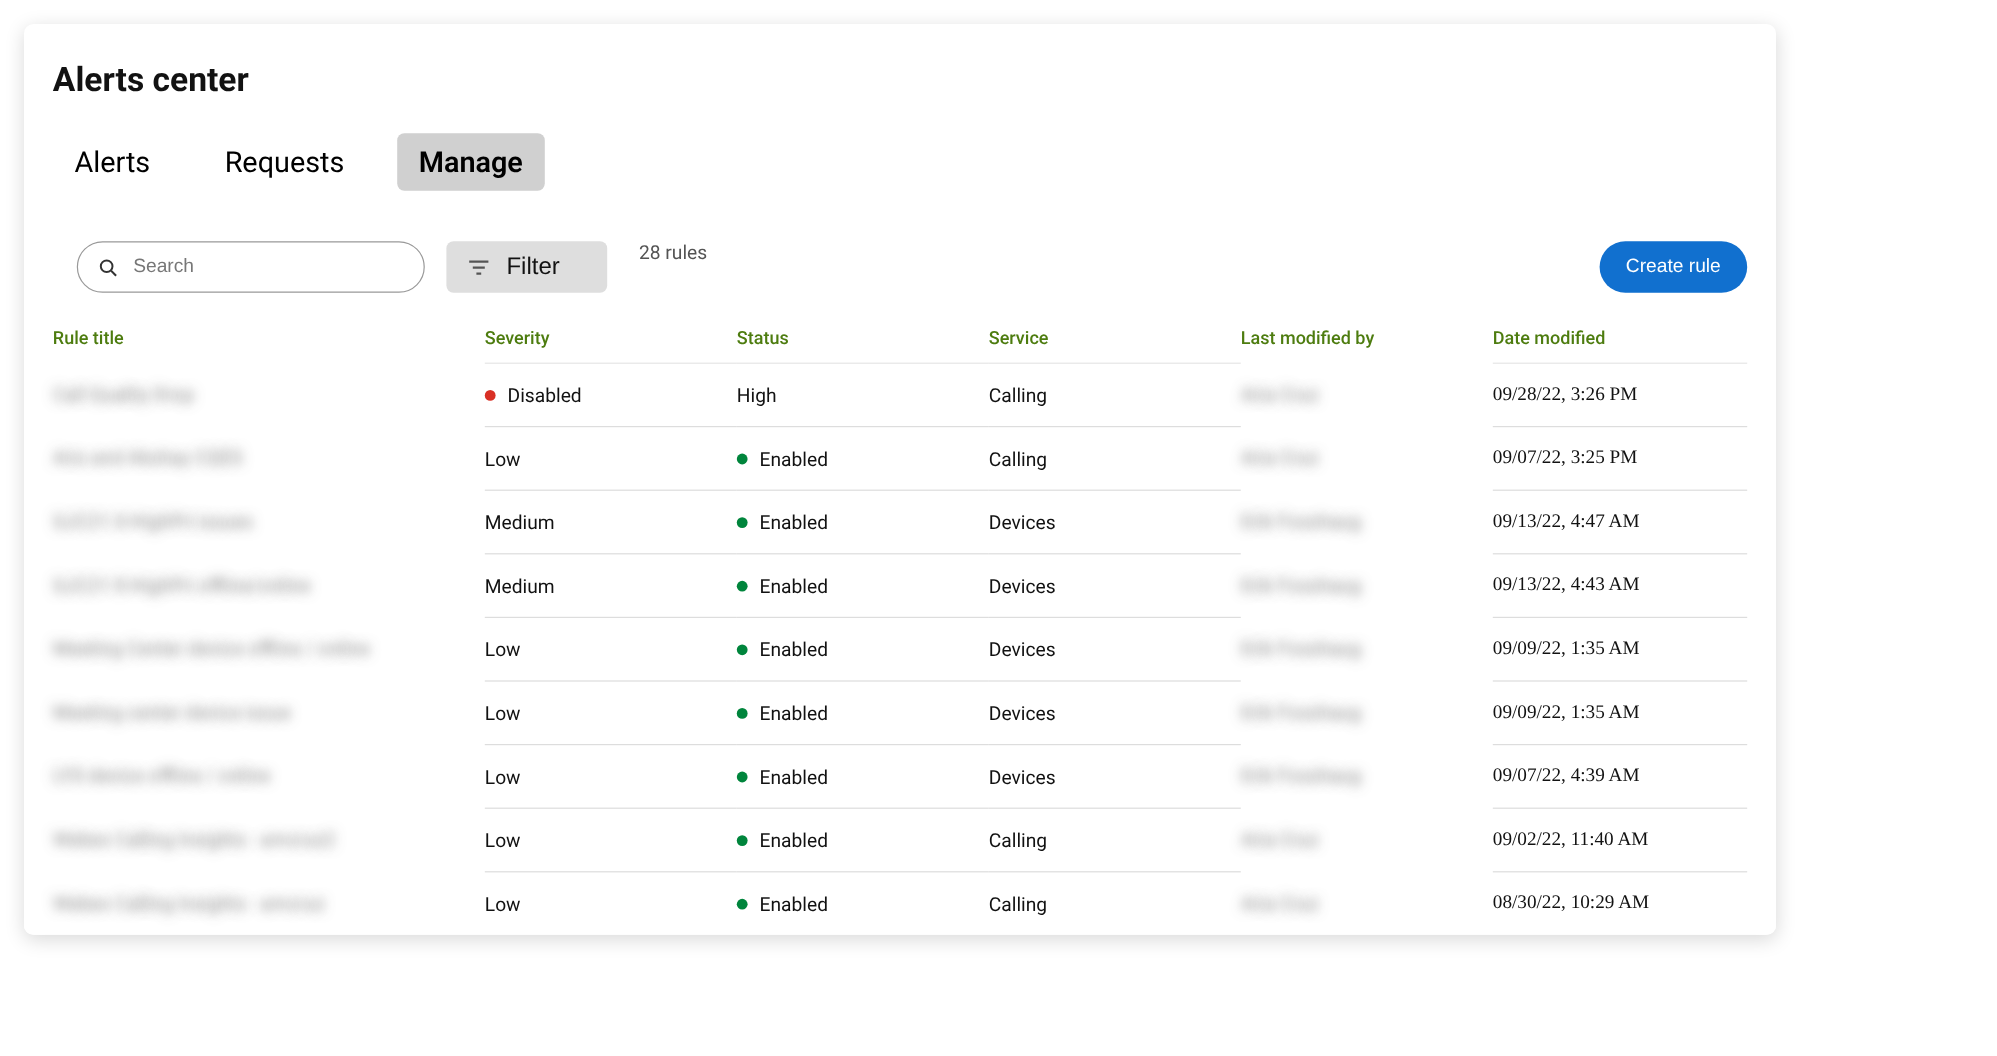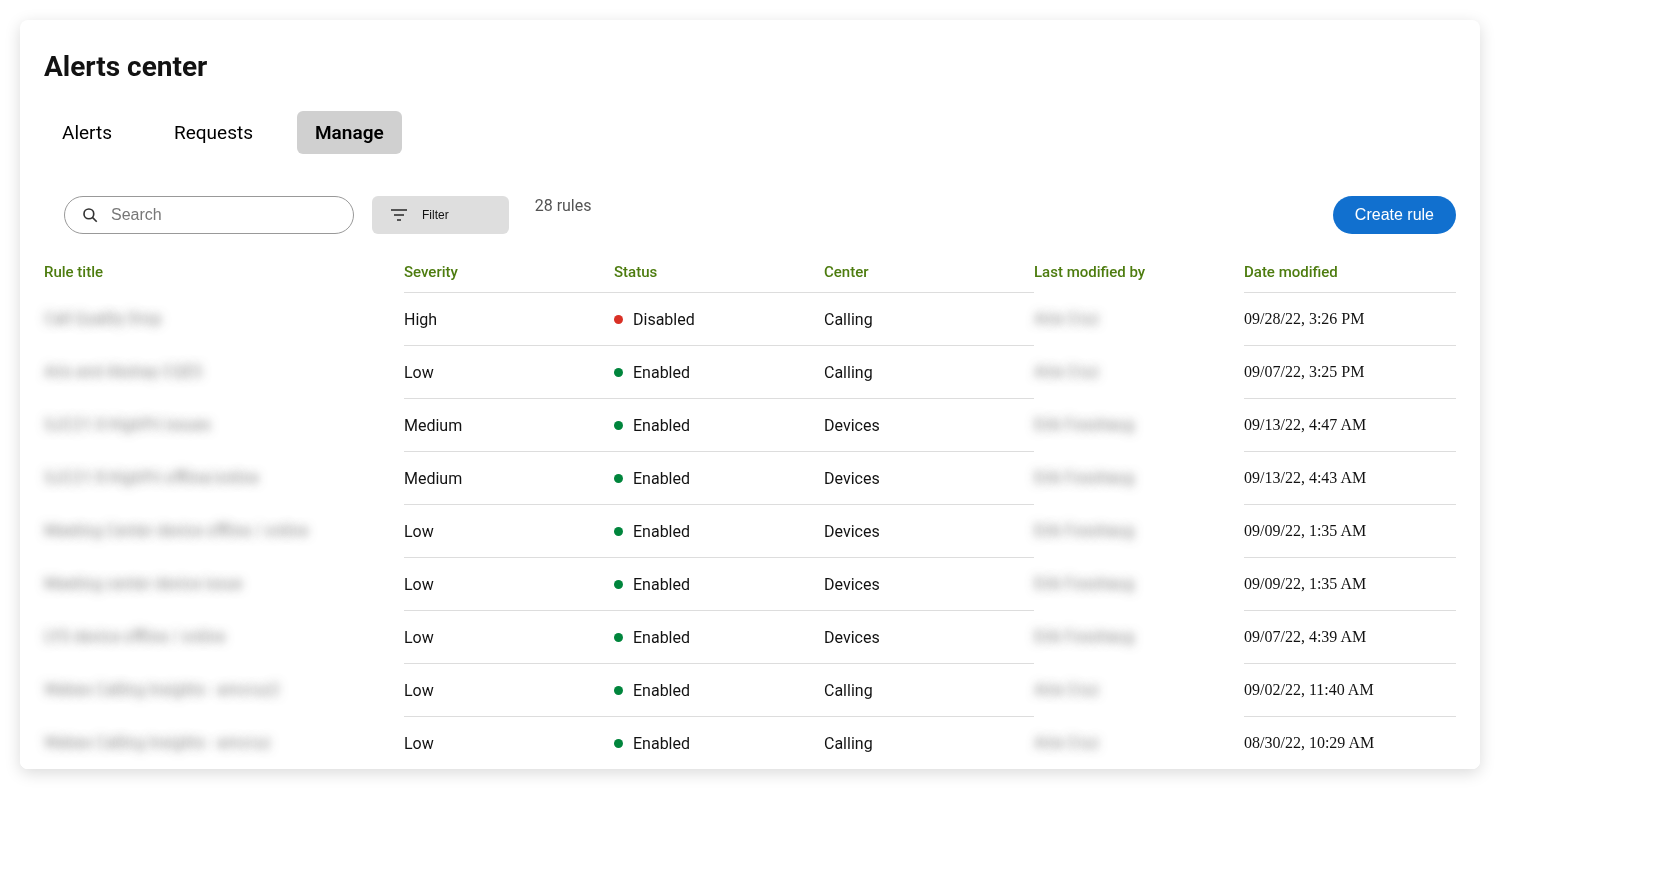--- a/index.html
+++ b/index.html
@@ -25,21 +25,21 @@
       margin-bottom: 28px;
     }
     .primary-tabs {
       display: flex;
       gap: 26px;
       padding: 0 24px;
       margin-bottom: 16px;
       align-items: center;
     }
     .primary-tab {
-      font-size: 19px;
+      font-size: 24px;
       color: #000;
       padding: 10px 18px;
       border-radius: 6px;
       cursor: pointer;
     }
     .primary-tab.active {
       background: #d0d0d0;
       font-weight: 600;
     }
     .sub-tabs-wrapper {
@@ -106,23 +106,23 @@
       color: #333;
     }
     .search-wrap input::placeholder { color: #777; }
     .search-icon svg { display: block; }
     .filter-btn {
       display: flex;
       align-items: center;
       gap: 14px;
       background: #dedede;
       border: none;
-      padding: 10px 60px 10px 18px;
+      padding: 10px 40px 10px 18px;
       border-radius: 6px;
-      font-size: 12px;
+      font-size: 20px;
       color: #121212;
       cursor: pointer;
     }
     .filter-icon svg { display: block; }
     .rule-count {
       font-size: 16px;
       color: #545454;
       margin-left: 8px;
     }
     .spacer { flex: 1; }
@@ -230,35 +230,35 @@
     </button>
     <span class="rule-count">28 rules</span>
     <div class="spacer"></div>
     <button class="create-btn">Create rule</button>
   </div>
 
   <div class="table-header">
     <div>Rule title</div>
     <div>Severity</div>
     <div>Status</div>
-    <div>Center</div>
+    <div>Service</div>
     <div>Last modified by</div>
     <div>Date modified</div>
   </div>
 
   <div class="table-body" id="table-body">
       <div class="table-row">
         <div class="cell-title">
           <span class="blurred">Call Quality Drop</span>
         </div>
-        <div class="cell-sep-right">High</div>
         <div class="cell-sep-right status-cell">
           <span class="dot dot-red"></span>
           <span>Disabled</span>
         </div>
+        <div class="cell-sep-right">High</div>
         <div class="cell-sep-right">Calling</div>
         <div class="cell-modby">
           <span class="blurred">Aria Cruz</span>
         </div>
         <div class="cell-sep-right cell-date">09/28/22, 3:26 PM</div>
       </div>
       <div class="table-row">
         <div class="cell-title">
           <span class="blurred">Aris and Akshay CQES</span>
         </div>

